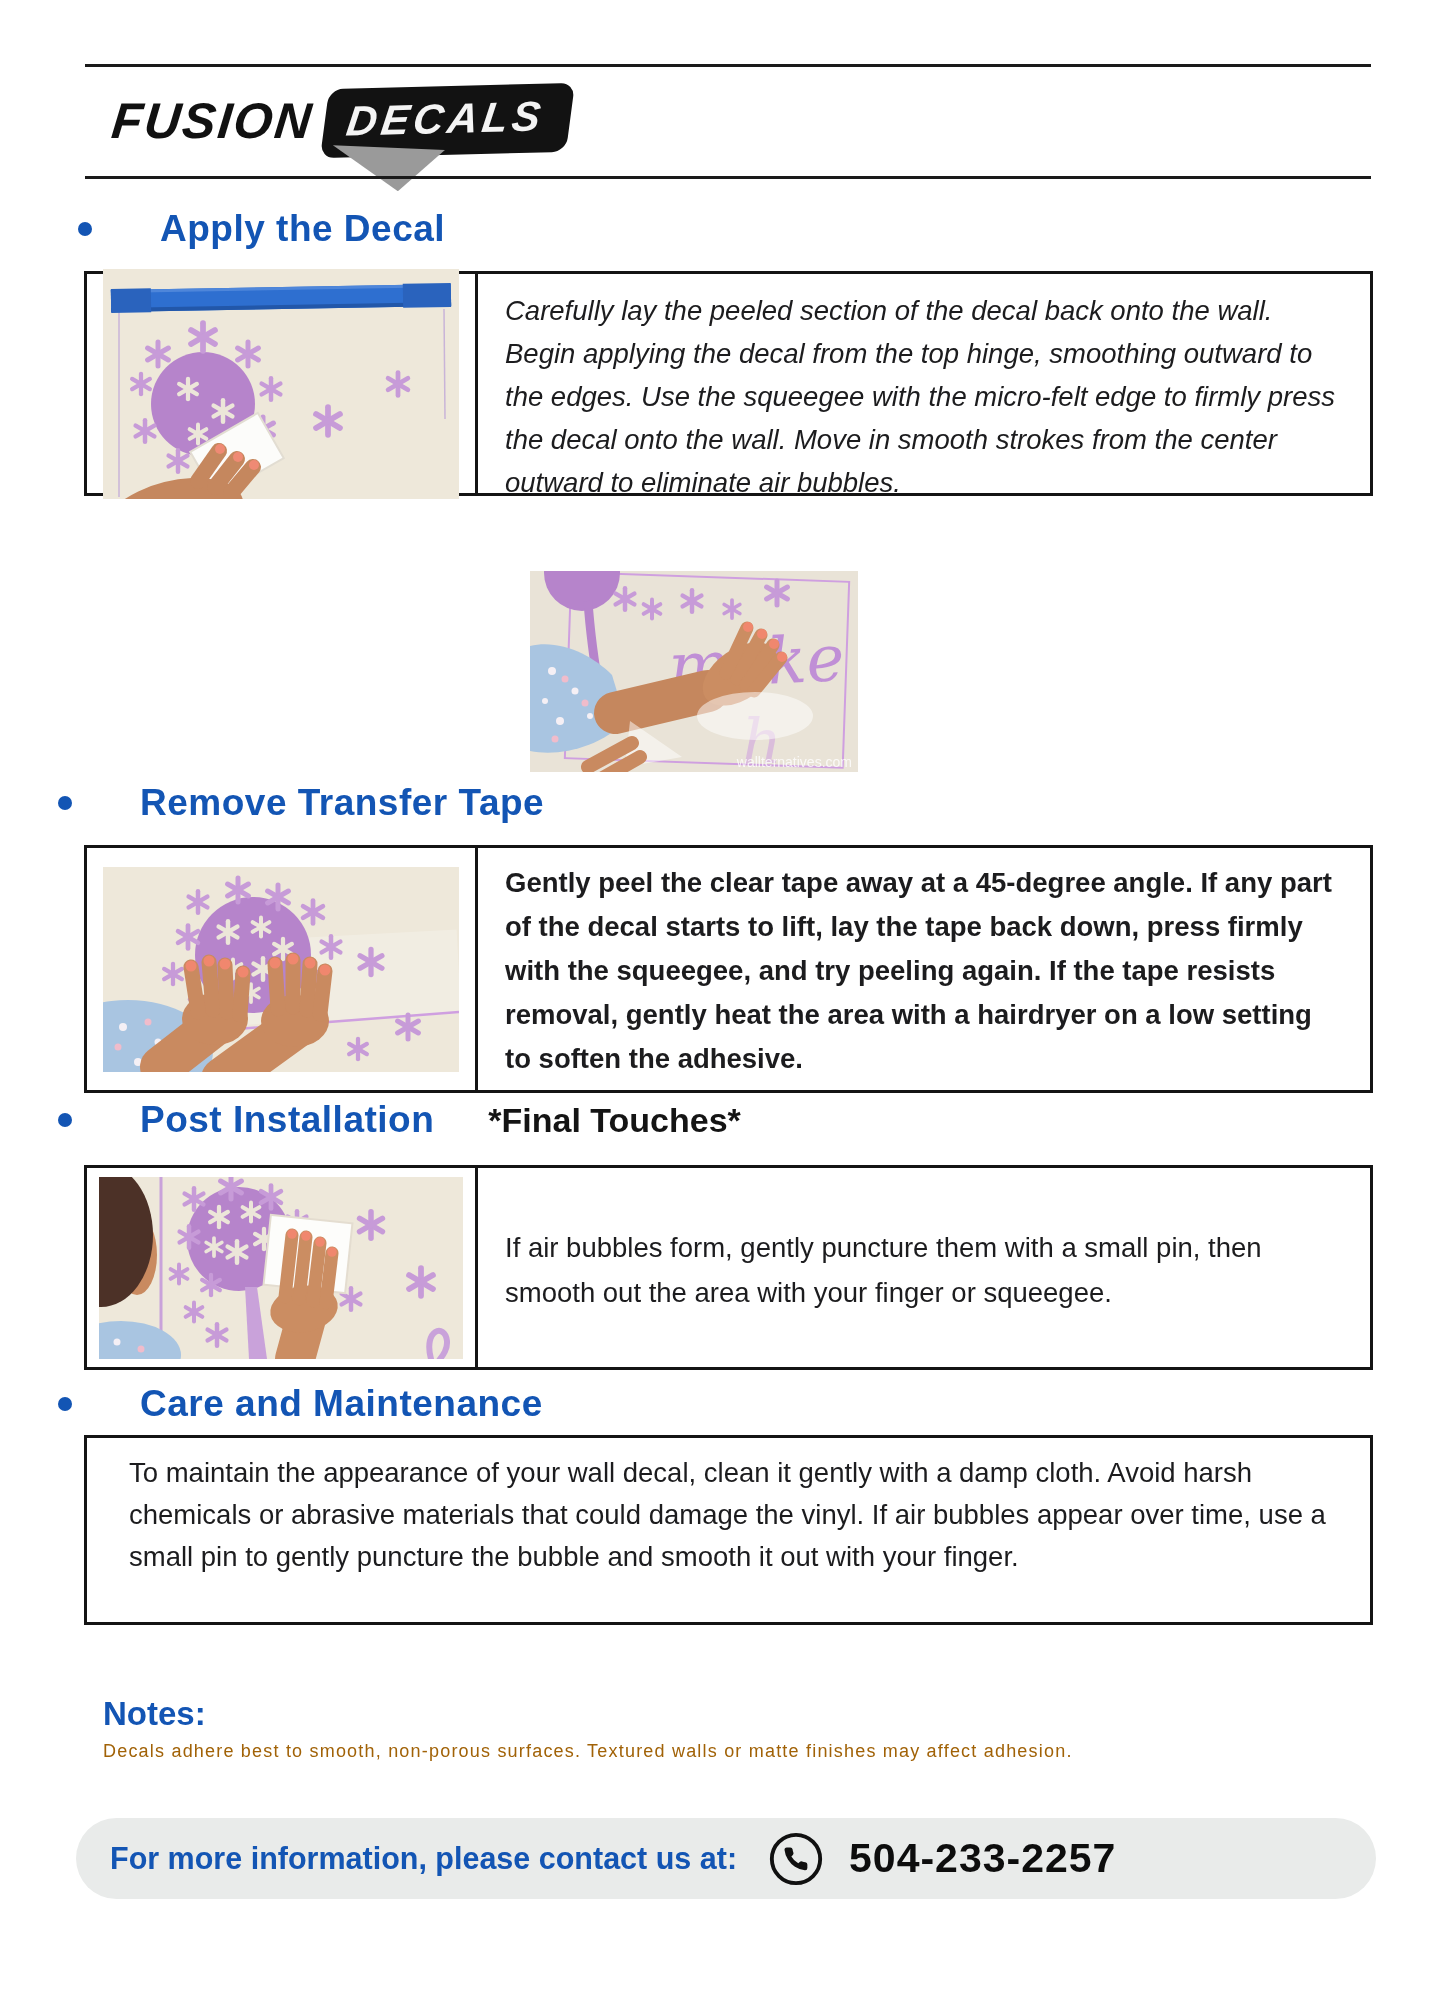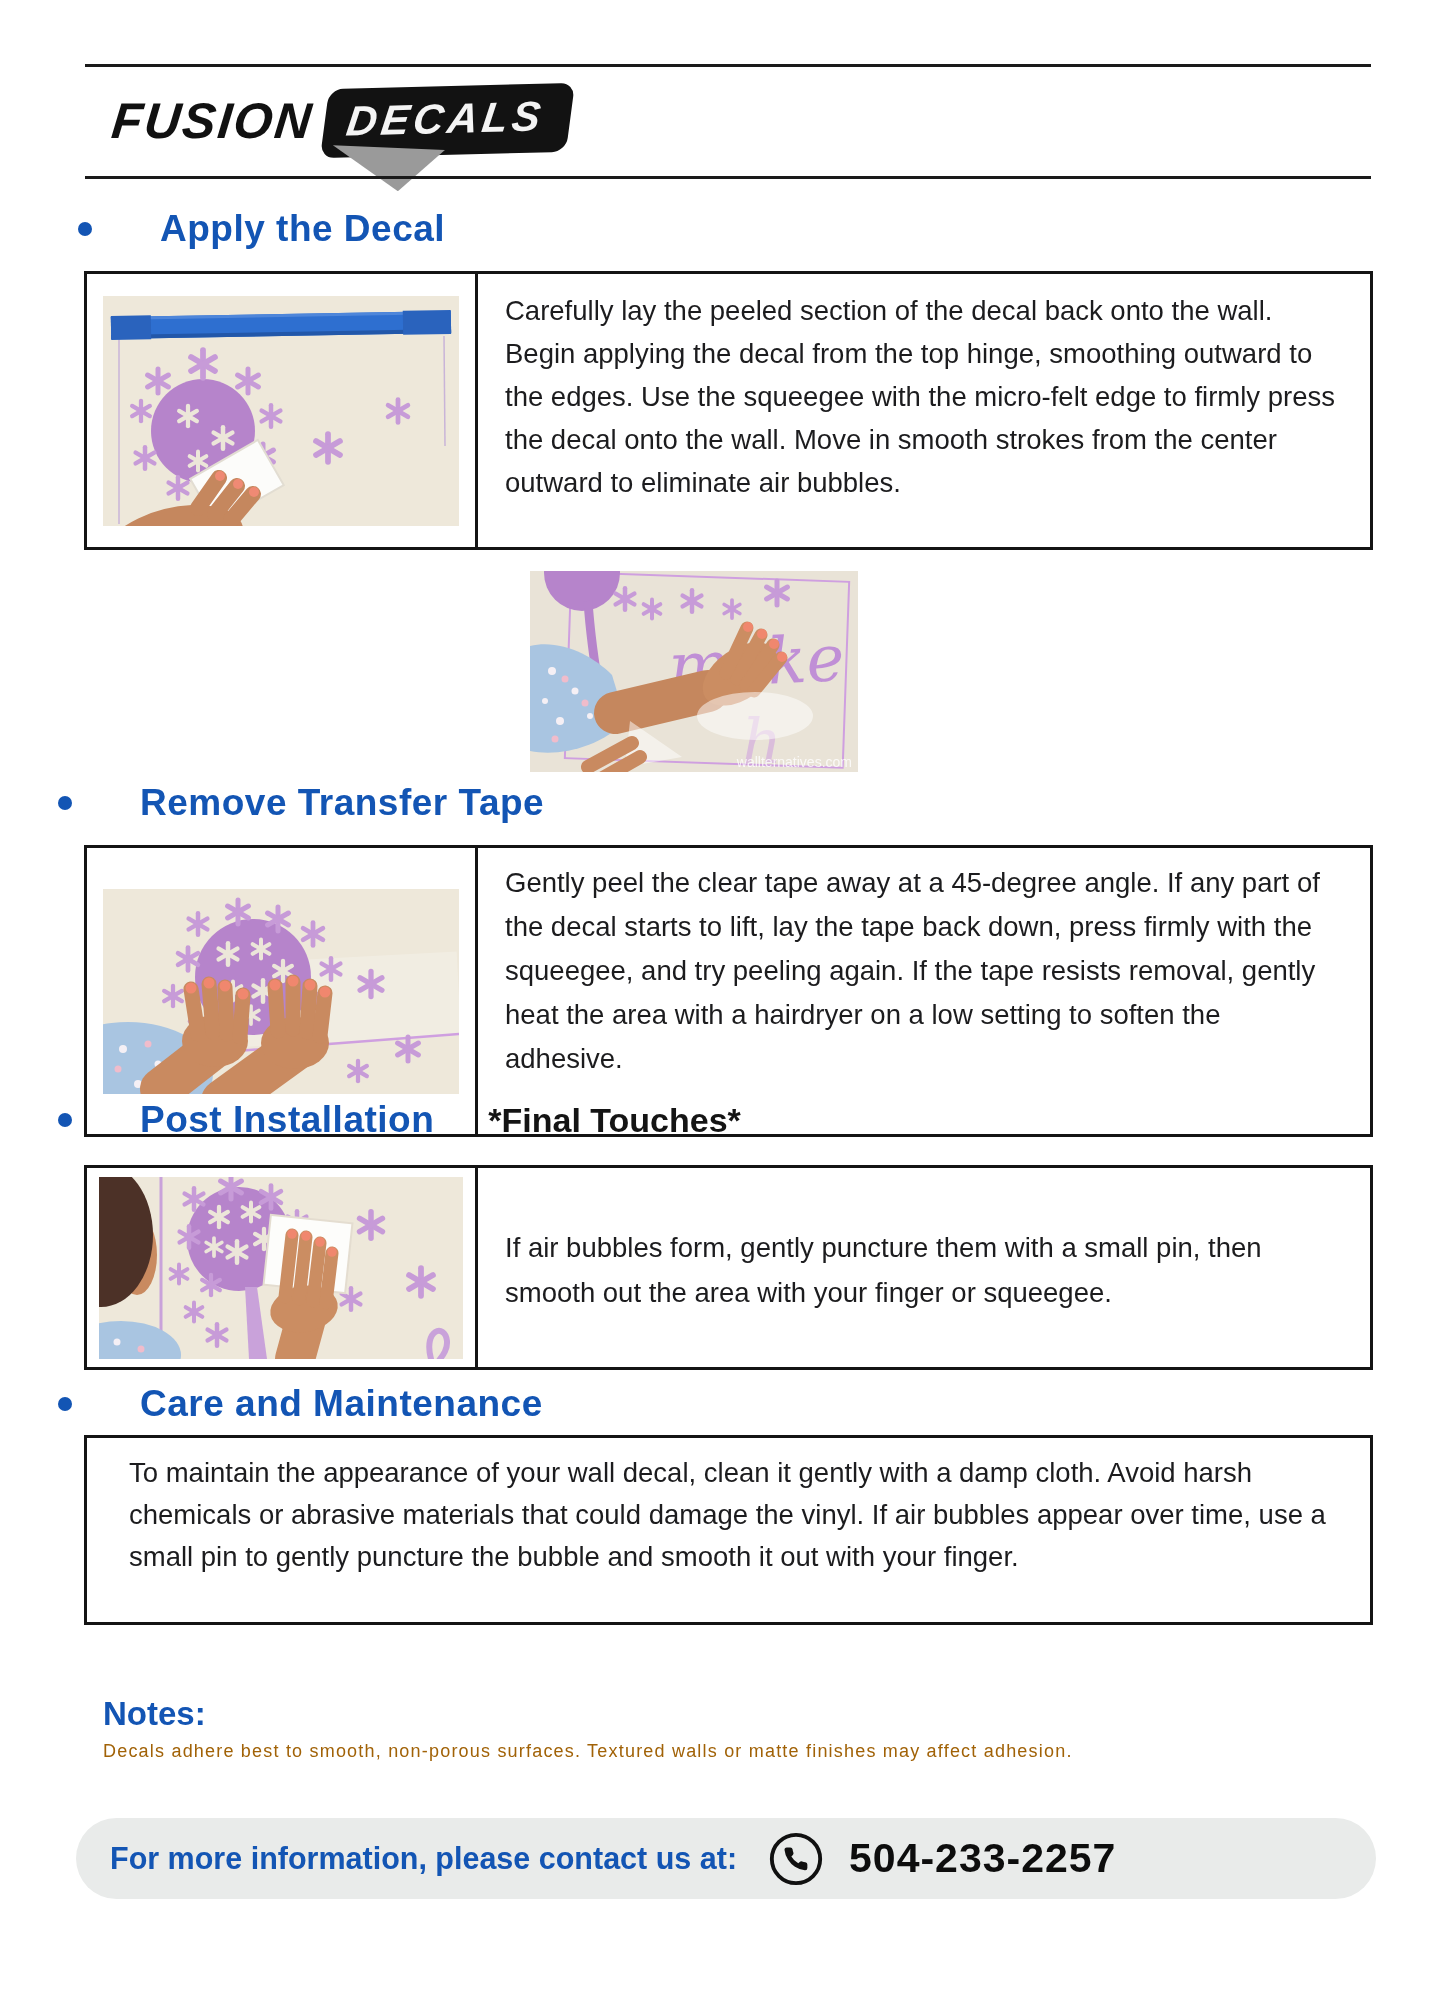--- a/index.html
+++ b/index.html
@@ -28,22 +28,22 @@
   .bullet{width:14px;height:14px;border-radius:50%;background:#1355b4;margin-right:28px;flex:0 0 auto;}
   .sec-title{font-size:37px;font-weight:800;color:#1355b4;letter-spacing:.5px;white-space:nowrap;}
   .sec-sub{font-size:34px;font-weight:800;color:#141414;margin-left:14px;white-space:nowrap;}
   #sec-apply{left:78px;top:208px;}
   #sec-remove{left:58px;top:782px;}
   #sec-post{left:58px;top:1099px;justify-content:flex-end;}
   #sec-care{left:58px;top:1383px;}
 
   
   .stepbox{position:absolute;left:84px;width:1289px;border:3px solid #141414;background:#fff;display:flex;}
-  #box-apply{top:271px;height:279px;}
-  #box-remove{top:845px;height:292px;}
+  #box-apply{top:271px;height:225px;font-style:italic;}
+  #box-remove{top:845px;height:248px;font-weight:bold;}
   #box-post{top:1165px;height:205px;}
   .photo-cell{width:391px;flex:0 0 auto;border-right:3px solid #141414;
               display:flex;align-items:center;justify-content:center;background:#fff;}
   .text-cell{flex:1;padding:15px 26px 10px 27px;font-size:27.5px;line-height:43px;color:#1c1c1e;}
   #box-remove .text-cell{line-height:44px;padding-top:13px;}
   #box-post .text-cell{display:flex;align-items:center;line-height:45px;}
 
   #box-care{position:absolute;left:84px;top:1435px;width:1289px;height:190px;
             border:3px solid #141414;background:#fff;padding:14px 42px;font-size:27.5px;line-height:42px;}
 

